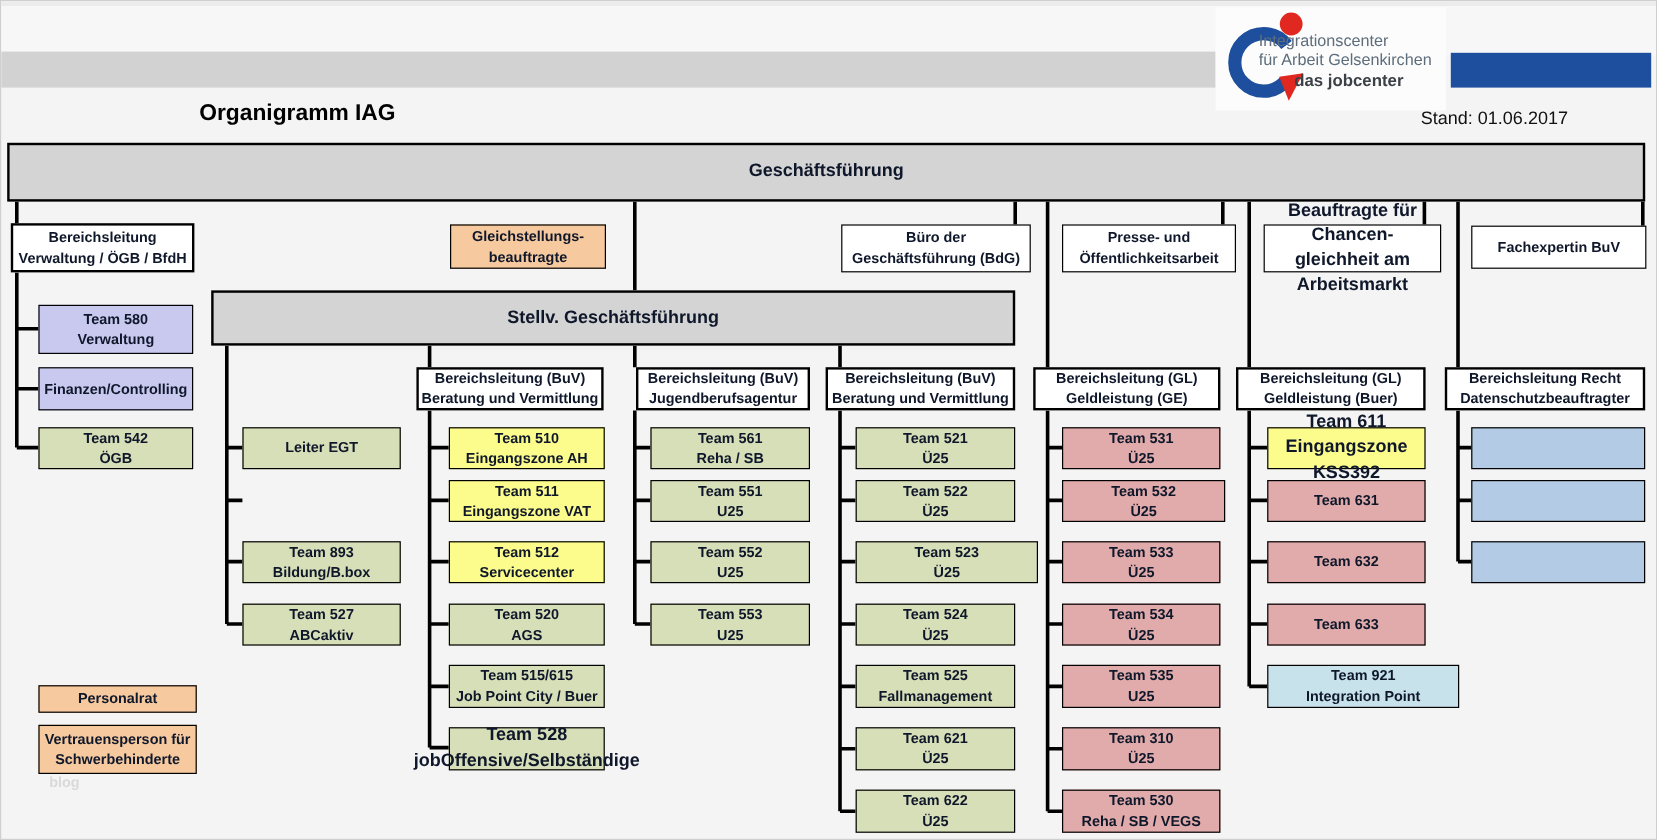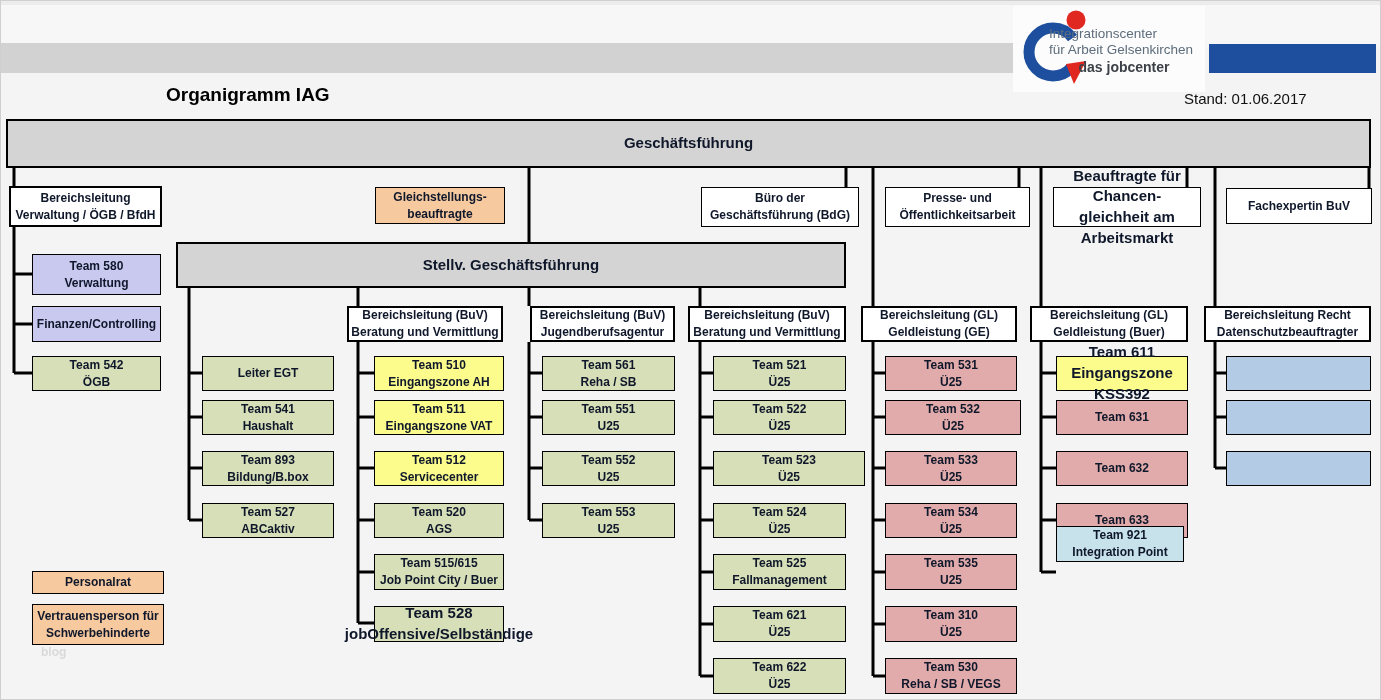--- a/index.html
+++ b/index.html
@@ -95,22 +95,20 @@
   <div class="node bl" style="left:687px;top:305px;width:158px;height:36px">Bereichsleitung (BuV)
 Beratung und Vermittlung</div>
   <div class="node bl" style="left:860px;top:305px;width:156px;height:36px">Bereichsleitung (GL)
 Geldleistung (GE)</div>
   <div class="node bl" style="left:1029px;top:305px;width:158px;height:36px">Bereichsleitung (GL)
 Geldleistung (Buer)</div>
   <div class="node bl" style="left:1203px;top:305px;width:167px;height:36px">Bereichsleitung Recht
 Datenschutzbeauftragter</div>
 
   <div class="node green" style="left:201px;top:355px;width:132px;height:35px">Leiter EGT</div>
-  <div class="node green" style="left:201px;top:399px;width:132px;height:35px">Team 541
-Haushalt</div>
   <div class="node green" style="left:201px;top:450px;width:132px;height:35px">Team 893
 Bildung/B.box</div>
   <div class="node green" style="left:201px;top:502px;width:132px;height:35px">Team 527
 ABCaktiv</div>
 
   <div class="node yellow" style="left:373px;top:355px;width:130px;height:35px">Team 510
 Eingangszone AH</div>
   <div class="node yellow" style="left:373px;top:399px;width:130px;height:35px">Team 511
 Eingangszone VAT</div>
   <div class="node yellow" style="left:373px;top:450px;width:130px;height:35px">Team 512
@@ -159,21 +157,21 @@
   <div class="node pink" style="left:884px;top:605px;width:132px;height:36px">Team 310
 Ü25</div>
   <div class="node pink" style="left:884px;top:657px;width:132px;height:36px">Team 530
 Reha / SB / VEGS</div>
 
   <div class="node yellow fs11" style="left:1055px;top:355px;width:132px;height:35px">Team 611
 Eingangszone KSS392</div>
   <div class="node pink" style="left:1055px;top:399px;width:132px;height:35px">Team 631</div>
   <div class="node pink" style="left:1055px;top:450px;width:132px;height:35px">Team 632</div>
   <div class="node pink" style="left:1055px;top:502px;width:132px;height:35px">Team 633</div>
-  <div class="node cyan" style="left:1055px;top:525px;width:128px;height:36px">Team 921
+  <div class="node cyan" style="left:1055px;top:553px;width:160px;height:36px">Team 921
 Integration Point</div>
 
   <div class="node blue" style="left:1225px;top:355px;width:145px;height:35px"></div>
   <div class="node blue" style="left:1225px;top:399px;width:145px;height:35px"></div>
   <div class="node blue" style="left:1225px;top:450px;width:145px;height:35px"></div>
 
   <div class="node apricot" style="left:31px;top:570px;width:132px;height:23px">Personalrat</div>
   <div class="node apricot" style="left:31px;top:603px;width:132px;height:41px">Vertrauensperson für
 Schwerbehinderte</div>
 

